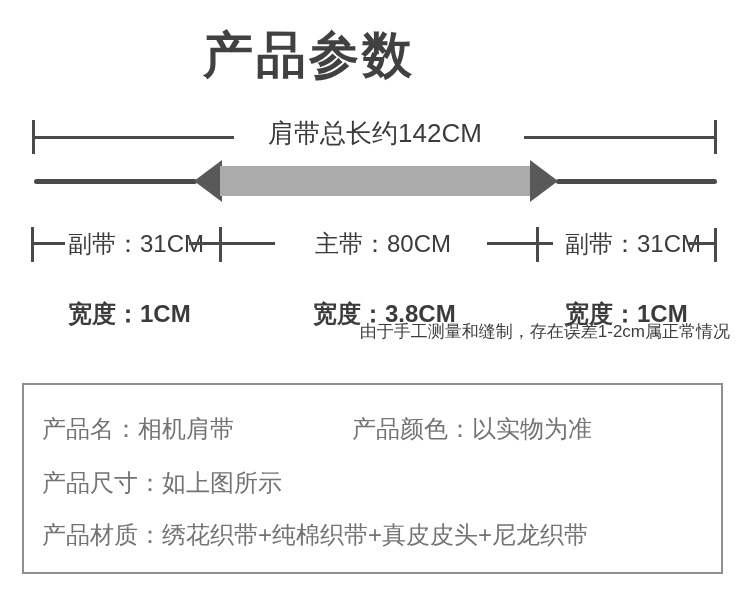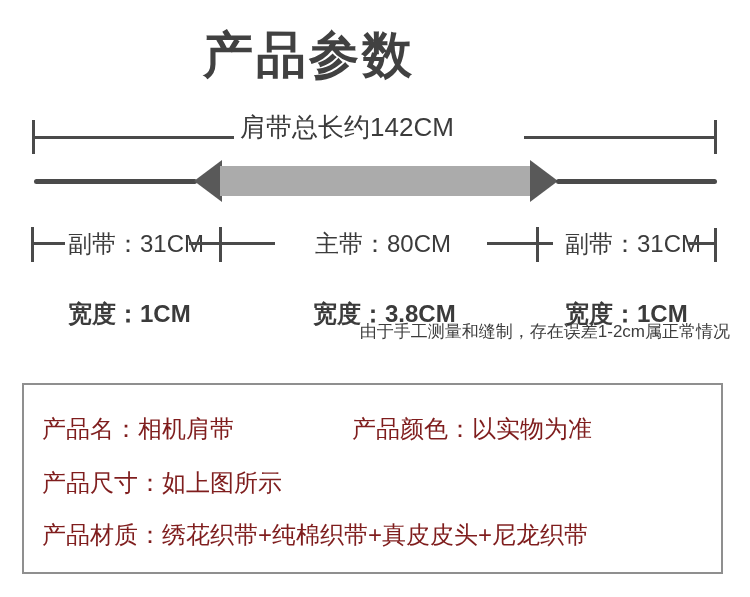--- a/index.html
+++ b/index.html
@@ -22,21 +22,21 @@
 
   
   .hline { position: absolute; background: #4a4a4a; height: 3px; }
   .vtick { position: absolute; background: #4a4a4a; width: 3px; }
 
   .dim-label {
     position: absolute;
     font-size: 26px; font-weight: 500; color: #3b3b3b;
     white-space: nowrap;
   }
-  .total-label { left: 240px; top: 110px; width: 270px; }
+  .total-label { left: 240px; top: 116px; width: 270px; text-align: center; }
 
   
   .strap-line {
     position: absolute; top: 179px; height: 5px;
     background: #4a4a4a; border-radius: 3px;
   }
   .strap-line.left  { left: 34px;  width: 163px; }
   .strap-line.right { left: 556px; width: 161px; }
   .strap-band {
     position: absolute; left: 220px; top: 166px;
@@ -71,21 +71,21 @@
 
   
   .spec-table {
     position: absolute; left: 22px; top: 383px;
     width: 701px; height: 191px;
     border: 2px solid #8f8f8f;
     background: #ffffff;
   }
   .spec-cell {
     position: absolute;
-    font-size: 24px; font-weight: 500; color: #7f1d1d;
+    font-size: 24px; font-weight: 500; color: #737373;
     white-space: nowrap;
   }
   .r1 { top: 28px; }
   .r2 { top: 82px; font-family: Liberation Serif, serif; }
   .r3 { top: 134px; }
   .c1 { left: 18px; }
   .c2 { left: 328px; }
 </style>
 </head>
 <body>

